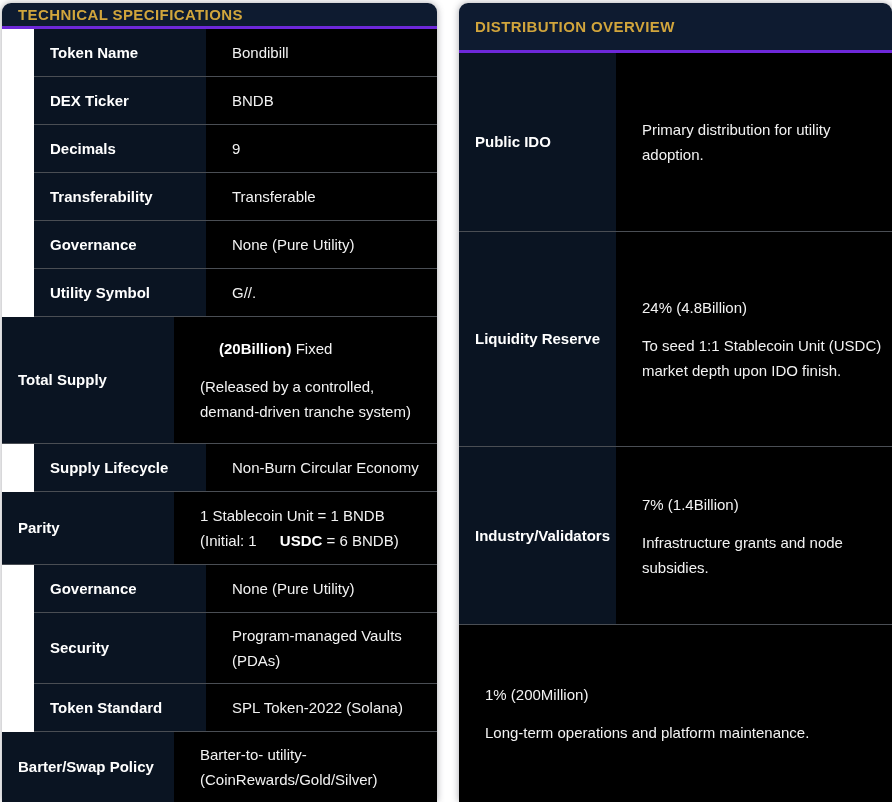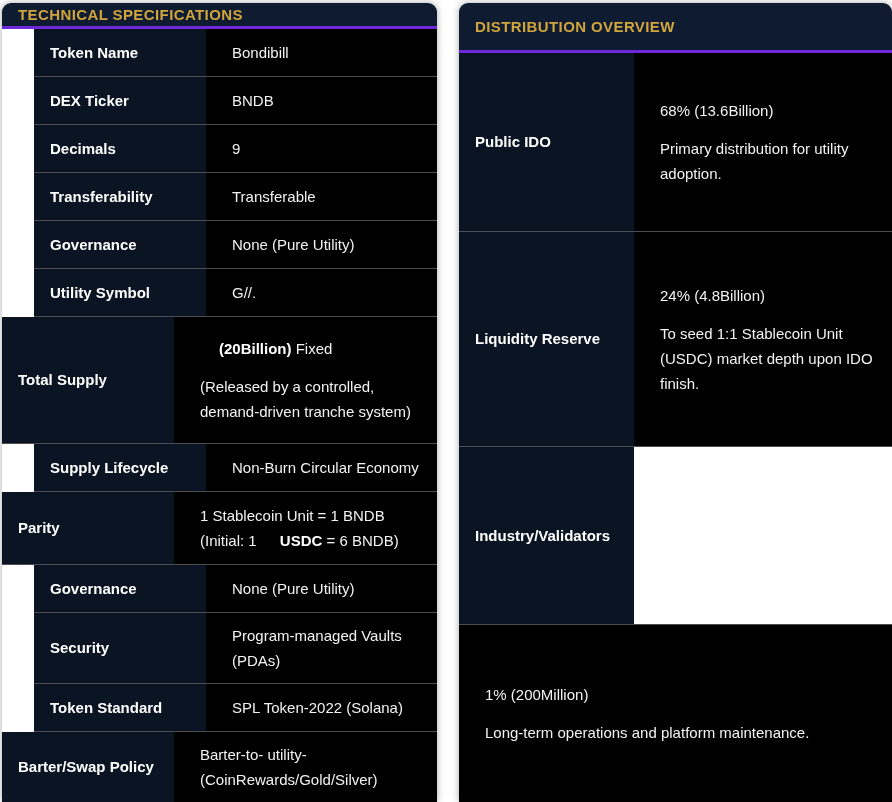--- a/index.html
+++ b/index.html
@@ -70,21 +70,21 @@
   }
   .cell.label {
     background: #0a1422;
     color: #ffffff;
     font-weight: bold;
     font-size: 15px;
     padding: 6px 6px 6px 16px;
     line-height: 20px;
   }
   .panel.left  .cell.label { width: 172px; }
-  .panel.right .cell.label { width: 175px; }
+  .panel.right .cell.label { width: 157px; }
   .cell.value {
     flex: 1;
     background: #000000;
     color: #f2f2f2;
     font-size: 15px;
     line-height: 25px;
     padding: 10px 8px 10px 26px;
   }
   .cell.value p { margin: 0; }
   .cell.value p + p { margin-top: 13px; }
@@ -199,35 +199,38 @@
 
     <div class="panel right">
       <div class="panel-header">
         <span class="title">DISTRIBUTION OVERVIEW</span>
       </div>
       <div class="tbody">
 
         <div class="row h179">
           <div class="cell label">Public IDO</div>
           <div class="cell value">
-            <p>68% (13.6Billion)</p>
             <p>Primary distribution for utility adoption.</p>
           </div>
         </div>
 
         <div class="row h215">
           <div class="cell label">Liquidity Reserve</div>
           <div class="cell value">
             <p>24% (4.8Billion)</p>
             <p>To seed 1:1 Stablecoin Unit (USDC) market depth upon IDO finish.</p>
           </div>
         </div>
 
         <div class="row h178">
           <div class="cell label">Industry/Validators</div>
+          <div class="cell value">
+            <p>7% (1.4Billion)</p>
+            <p>Infrastructure grants and node subsidies.</p>
+          </div>
         </div>
 
         <div class="row h177">
           <div class="cell value">
             <p>1% (200Million)</p>
             <p>Long-term operations and platform maintenance.</p>
           </div>
         </div>
 
       </div>

